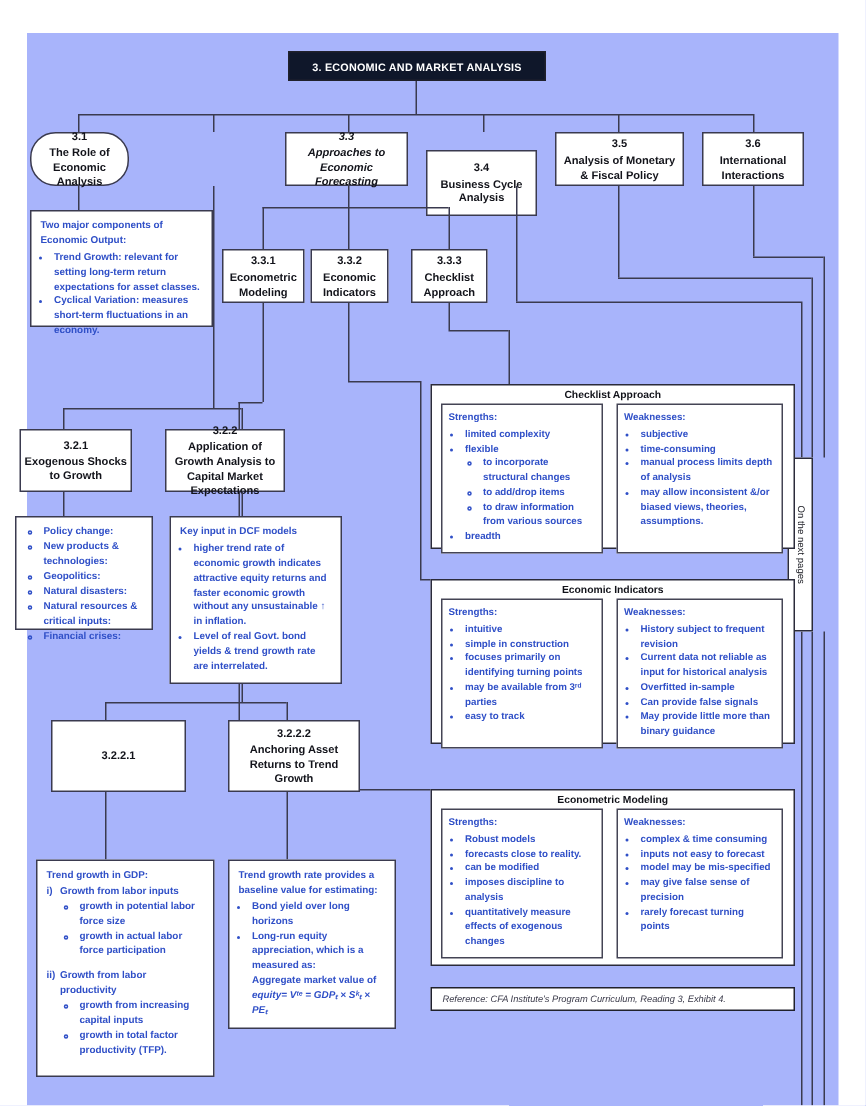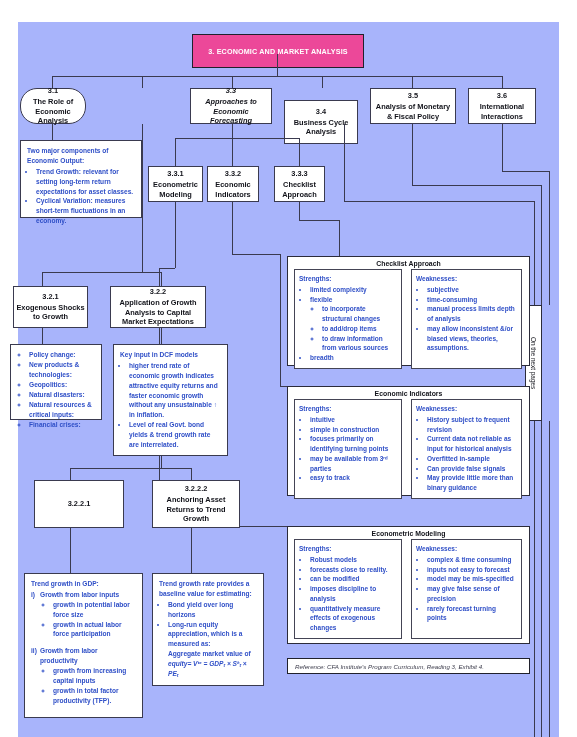--- a/index.html
+++ b/index.html
@@ -12,22 +12,22 @@
     font-size:10.5px;color:#000;letter-spacing:.1px;}
 
   .box{position:absolute;background:#ffffff;border:1.2px solid #3a3a4f;
        box-sizing:border-box;color:#2b3a8f;}
   .nodebox{text-align:center;color:#12131a;font-size:7.4px;line-height:1.35;
        display:flex;flex-direction:column;align-items:center;justify-content:center;
        padding:2px 2px;}
   .nodebox .num{font-weight:bold;margin-bottom:1px;}
   .nodebox .ttl{font-weight:bold;}
 
-  #root-box{position:absolute;left:192px;top:34px;width:172px;height:34px;
-    background:#ec4899;border:1.2px solid #20212c;color:#ffffff;font-size:7.2px;
+  #root-box{position:absolute;left:192px;top:34px;width:172px;height:20px;
+    background:#0f172a;border:1.2px solid #20212c;color:#ffffff;font-size:7.2px;
     font-weight:bold;display:flex;align-items:center;justify-content:center;
     letter-spacing:.15px;box-sizing:border-box;}
 
   .ln{position:absolute;background:#3a3a4f;}
   .lnh{height:1.3px;}
   .lnv{width:1.3px;}
 
   .txtbox{font-size:6.6px;line-height:1.5;color:#2f4fc7;padding:5px 6px;
     box-sizing:border-box;font-weight:bold;}
   .txtbox ul{margin:1px 0 0 0;padding-left:9px;list-style:disc;}
@@ -167,21 +167,21 @@
 
   <div class="ln lnv" style="left:142px;top:124px;height:148px;"></div>
   <div class="ln lnh" style="left:42px;top:272px;width:119px;"></div>
   <div class="ln lnv" style="left:42px;top:272px;height:14px;"></div>
   <div class="ln lnv" style="left:161px;top:272px;height:14px;"></div>
 
   <div class="box nodebox" style="left:13px;top:286px;width:75px;height:42px;">
     <div class="num">3.2.1</div>
     <div class="ttl">Exogenous Shocks to Growth</div>
   </div>
-  <div class="box nodebox" style="left:110px;top:286px;width:96px;height:42px;">
+  <div class="box nodebox" style="left:110px;top:286px;width:80px;height:42px;">
     <div class="num">3.2.2</div>
     <div class="ttl">Application of Growth Analysis to Capital Market Expectations</div>
   </div>
 
   <div class="ln lnv" style="left:42px;top:328px;height:16px;"></div>
   <div class="ln lnv" style="left:161px;top:328px;height:16px;"></div>
 
   <div class="box listbox" style="left:10px;top:344px;width:92px;height:76px;">
     <ul>
       <li>Policy change:</li>

